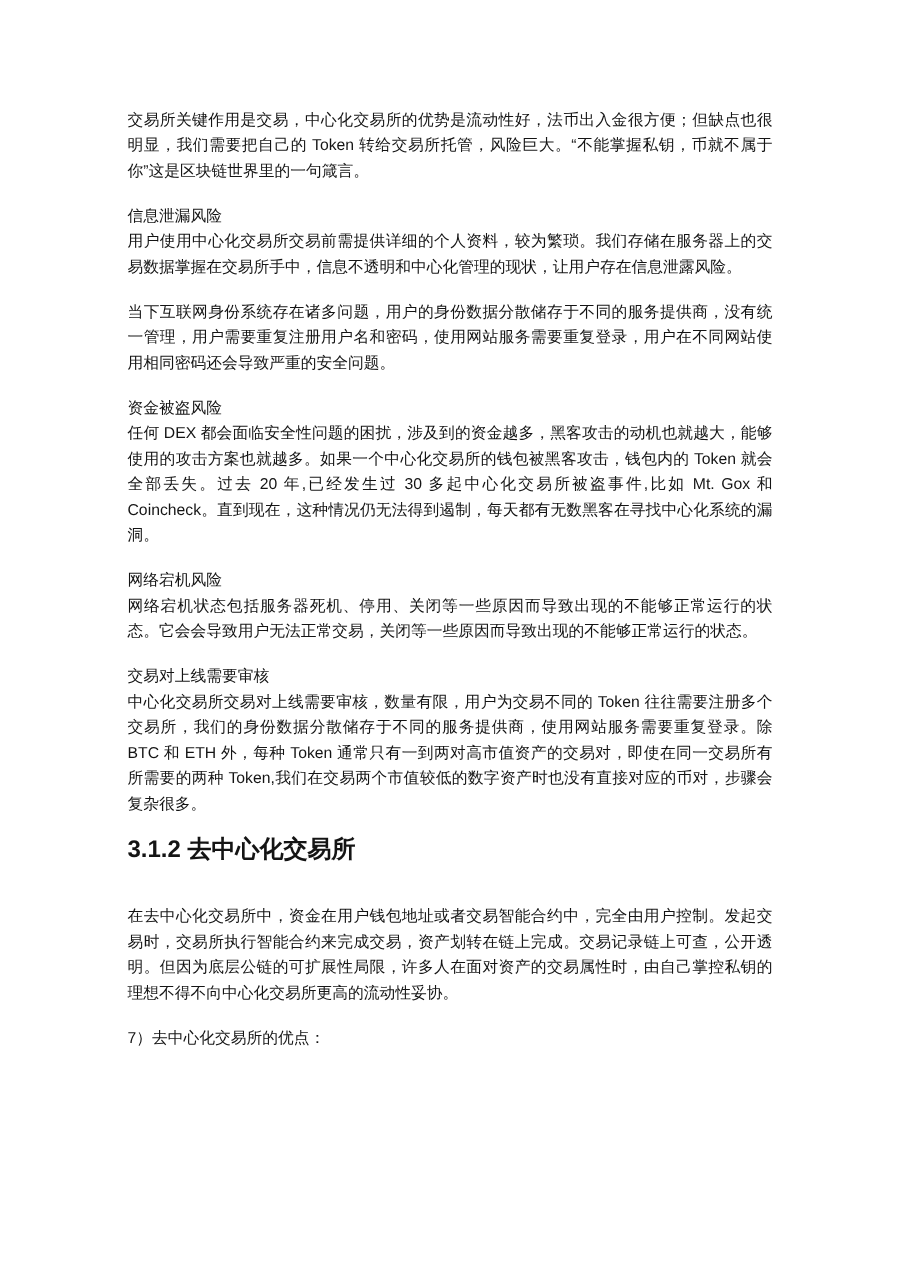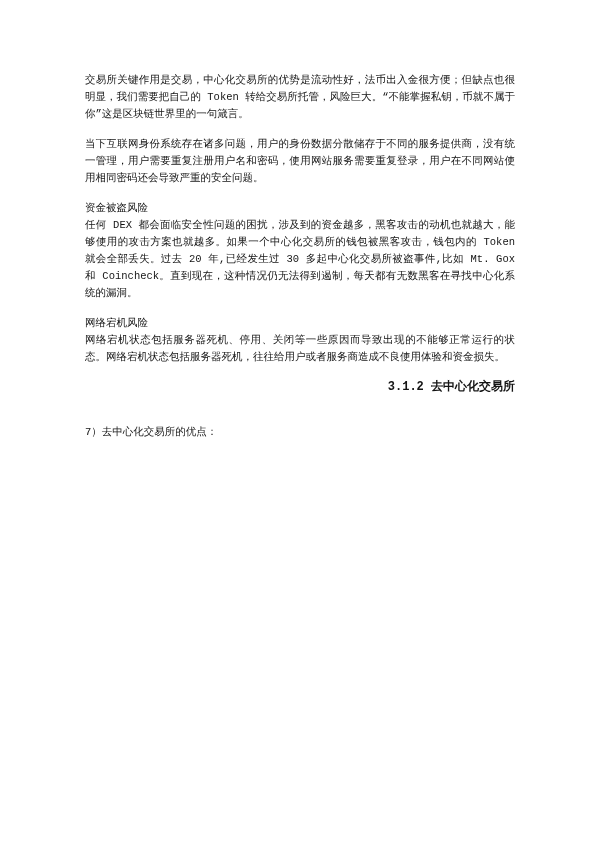--- a/index.html
+++ b/index.html
@@ -8,65 +8,74 @@
     background: #ffffff;
   }
   .page {
     position: relative;
     width: 600px;
     height: 849px;
     background: #ffffff;
     box-sizing: border-box;
     padding: 72px 85px 0 85px;
     color: #141414;
-    font-family: Liberation Mono, monospace;
+    font-family: Liberation Sans, sans-serif;
     font-size: 10.5px;
     line-height: 17px;
     text-align: justify;
     overflow: hidden;
   }
   .para {
     margin: 0 0 13px 0;
   }
   .titled-block {
     margin: 0 0 13px 0;
   }
   .titled-block .block-heading {
     display: block;
   }
   .section-heading {
-    font-size: 12px;
+    font-size: 16px;
     font-weight: bold;
-    text-align: right;
+    text-align: left;
     margin: 10px 0 28px 0;
   }
 </style>
 </head>
 <body>
 
 <div class="page">
 
   <p class="para">交易所关键作用是交易，中心化交易所的优势是流动性好，法币出入金很方便；但缺点也很明显，我们需要把自己的 Token 转给交易所托管，风险巨大。“不能掌握私钥，币就不属于你”这是区块链世界里的一句箴言。</p>
 
 
+  <div class="titled-block">
+    <span class="block-heading">信息泄漏风险</span>
+    <span>用户使用中心化交易所交易前需提供详细的个人资料，较为繁琐。我们存储在服务器上的交易数据掌握在交易所手中，信息不透明和中心化管理的现状，让用户存在信息泄露风险。</span>
+  </div>
 
   <p class="para">当下互联网身份系统存在诸多问题，用户的身份数据分散储存于不同的服务提供商，没有统一管理，用户需要重复注册用户名和密码，使用网站服务需要重复登录，用户在不同网站使用相同密码还会导致严重的安全问题。</p>
 
   <div class="titled-block">
   </div>
 
   <div class="titled-block">
     <span class="block-heading">资金被盗风险</span>
     <span>任何 DEX 都会面临安全性问题的困扰，涉及到的资金越多，黑客攻击的动机也就越大，能够使用的攻击方案也就越多。如果一个中心化交易所的钱包被黑客攻击，钱包内的 Token 就会全部丢失。过去 20 年,已经发生过 30 多起中心化交易所被盗事件,比如 Mt. Gox 和 Coincheck。直到现在，这种情况仍无法得到遏制，每天都有无数黑客在寻找中心化系统的漏洞。</span>
   </div>
 
   <div class="titled-block">
     <span class="block-heading">网络宕机风险</span>
-    <span>网络宕机状态包括服务器死机、停用、关闭等一些原因而导致出现的不能够正常运行的状态。网络宕机状态包括服务器死机，往往给用户或者服务商造成不良使用体验和资金损失。</span>
+    <span>网络宕机状态包括服务器死机、停用、关闭等一些原因而导致出现的不能够正常运行的状态。它会会导致用户无法正常交易，关闭等一些原因而导致出现的不能够正常运行的状态。</span>
   </div>
 
+  <div class="titled-block">
+    <span class="block-heading">交易对上线需要审核</span>
+    <span>中心化交易所交易对上线需要审核，数量有限，用户为交易不同的 Token 往往需要注册多个交易所，我们的身份数据分散储存于不同的服务提供商，使用网站服务需要重复登录。除 BTC 和 ETH 外，每种 Token 通常只有一到两对高市值资产的交易对，即使在同一交易所有所需要的两种 Token,我们在交易两个市值较低的数字资产时也没有直接对应的币对，步骤会复杂很多。</span>
+  </div>
 
   <h3 class="section-heading">3.1.2 去中心化交易所</h3>
 
+  <p class="para">在去中心化交易所中，资金在用户钱包地址或者交易智能合约中，完全由用户控制。发起交易时，交易所执行智能合约来完成交易，资产划转在链上完成。交易记录链上可查，公开透明。但因为底层公链的可扩展性局限，许多人在面对资产的交易属性时，由自己掌控私钥的理想不得不向中心化交易所更高的流动性妥协。</p>
 
   <p class="para">7）去中心化交易所的优点：</p>
 
 </div>
 
 </body></html>

